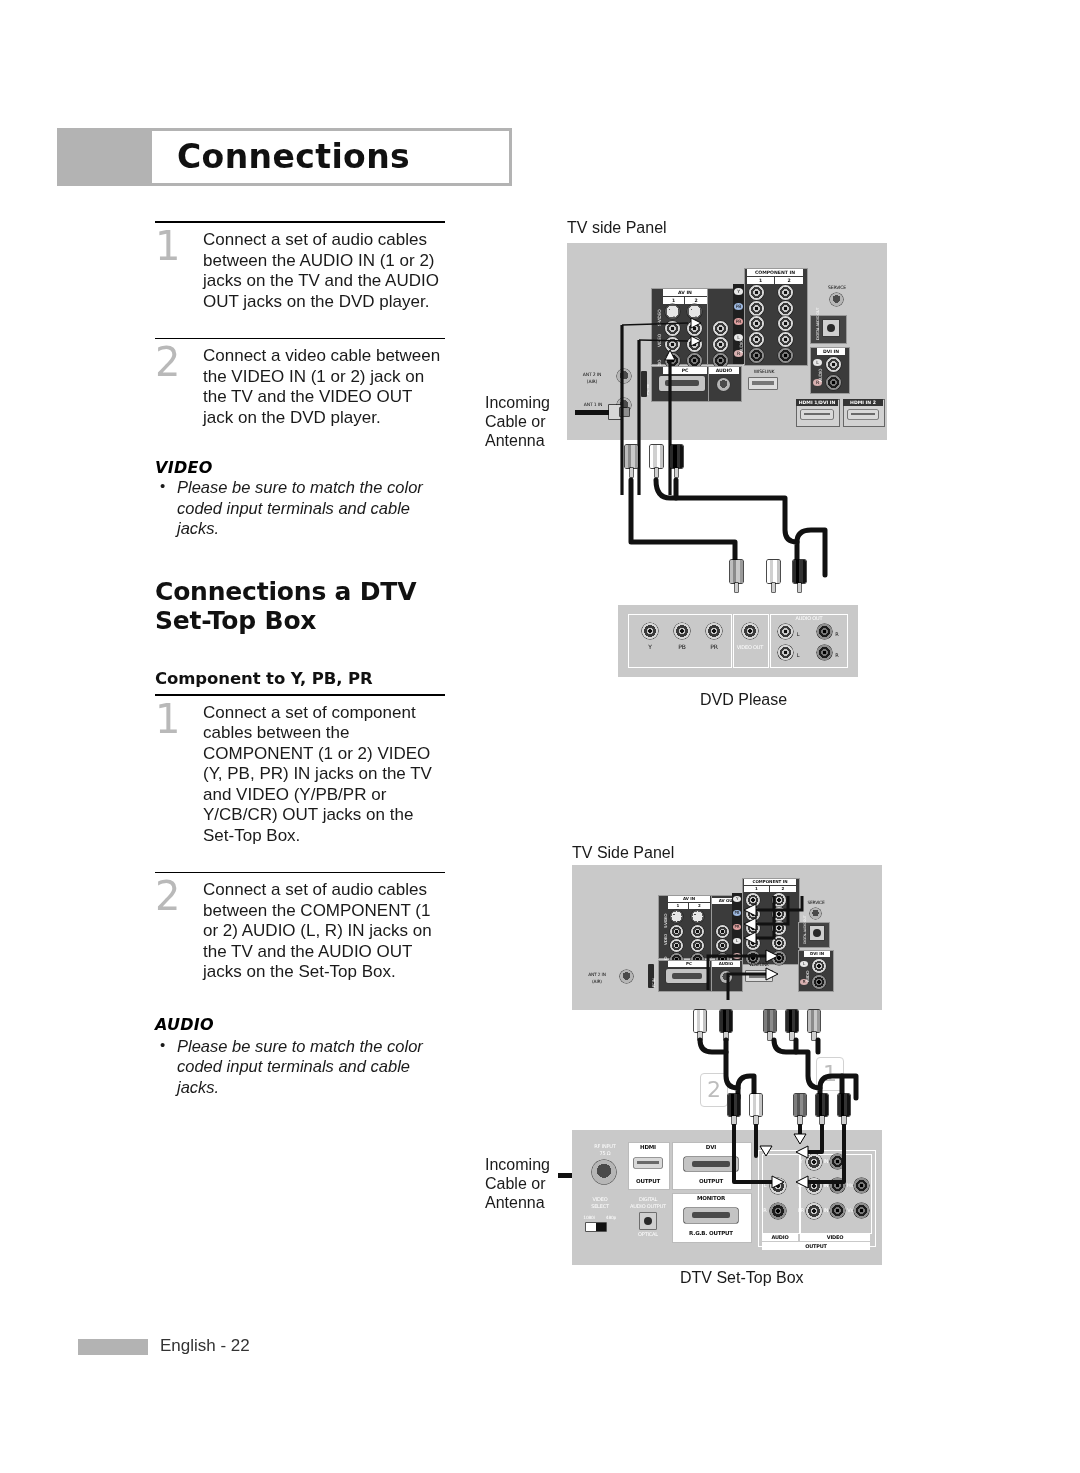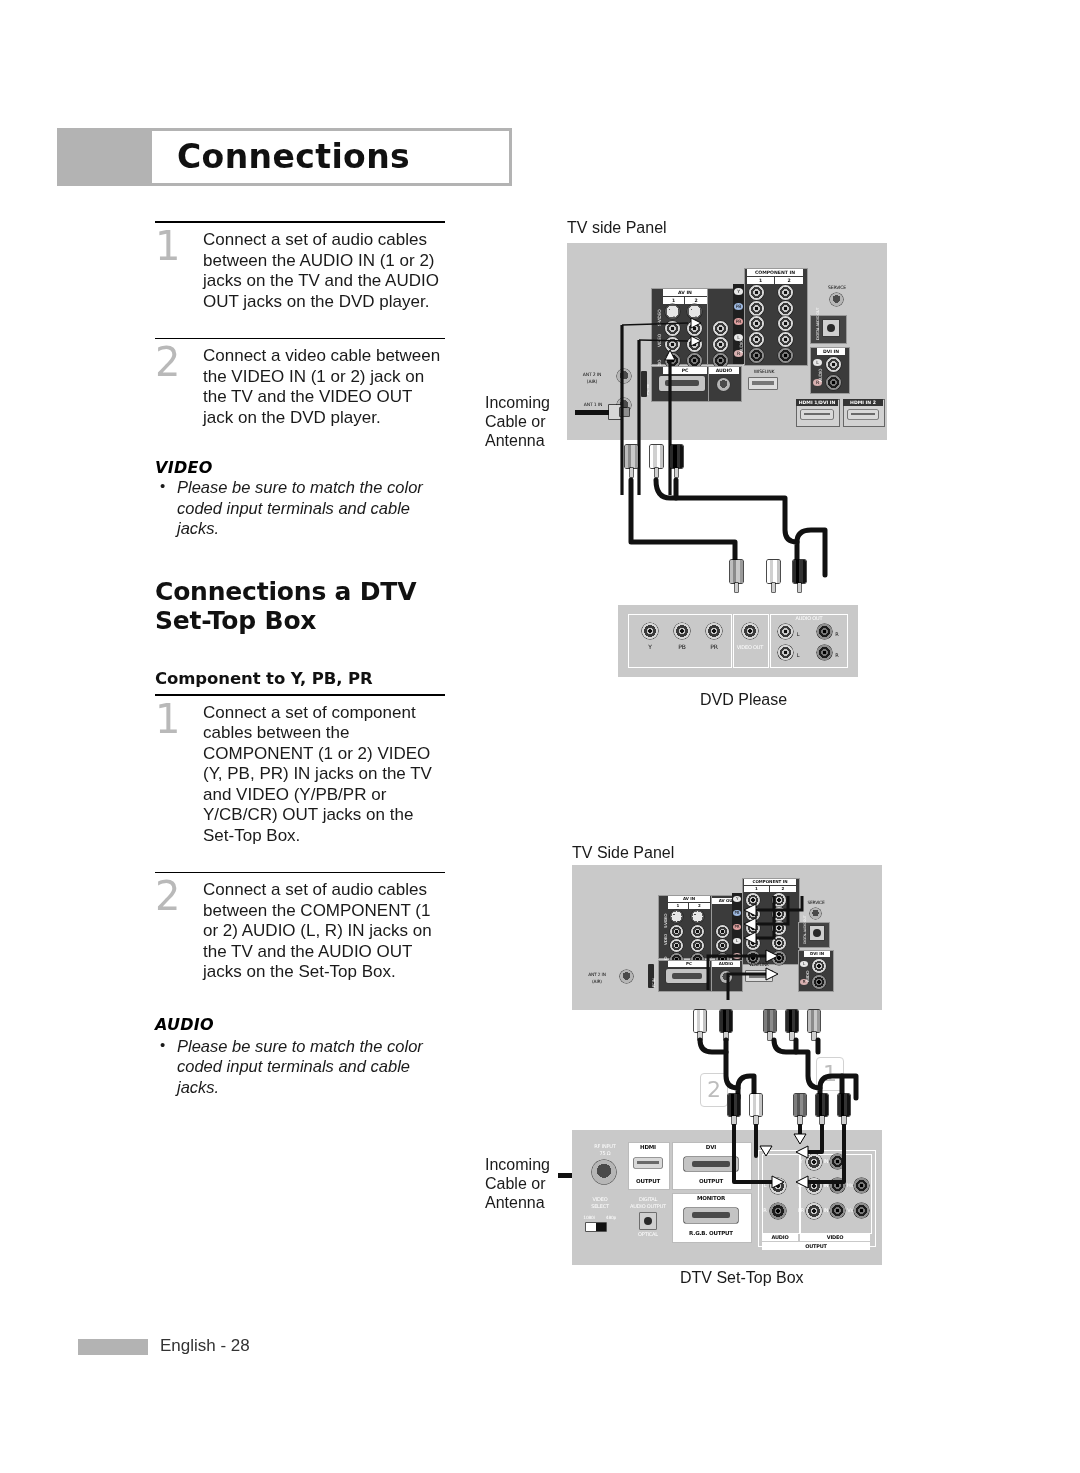--- a/index.html
+++ b/index.html
@@ -615,16 +615,16 @@
       <polygon points="68,58 80,52 80,64"></polygon>
     </g>
   </svg>
 
   <div class="dg" style="left:680px;top:1268px;width:200px;">
     <div class="dg-label">DTV Set-Top Box</div>
   </div>
 
   <div class="footer">
     <div class="footer-bar"></div>
-    <div class="footer-txt">English - 28</div>
+    <div class="footer-txt">English - 22</div>
   </div>
 
 </div>
 
 </body></html>

